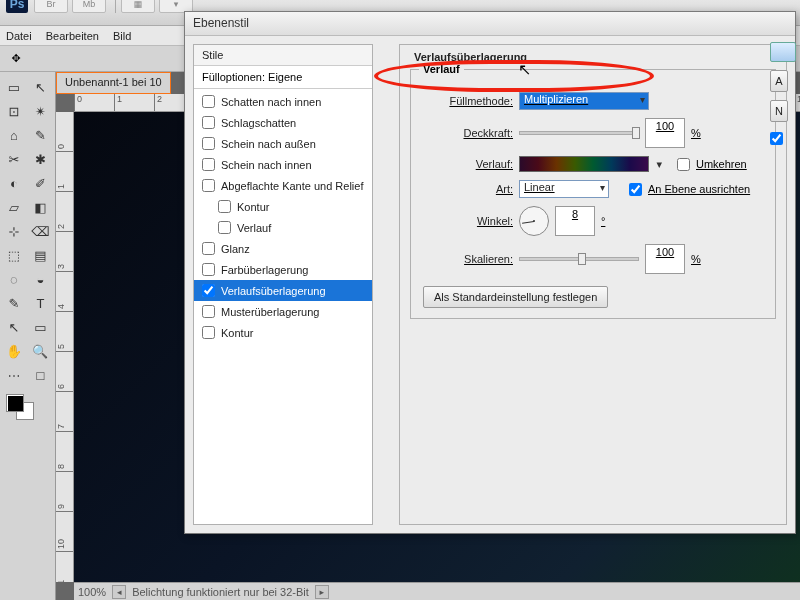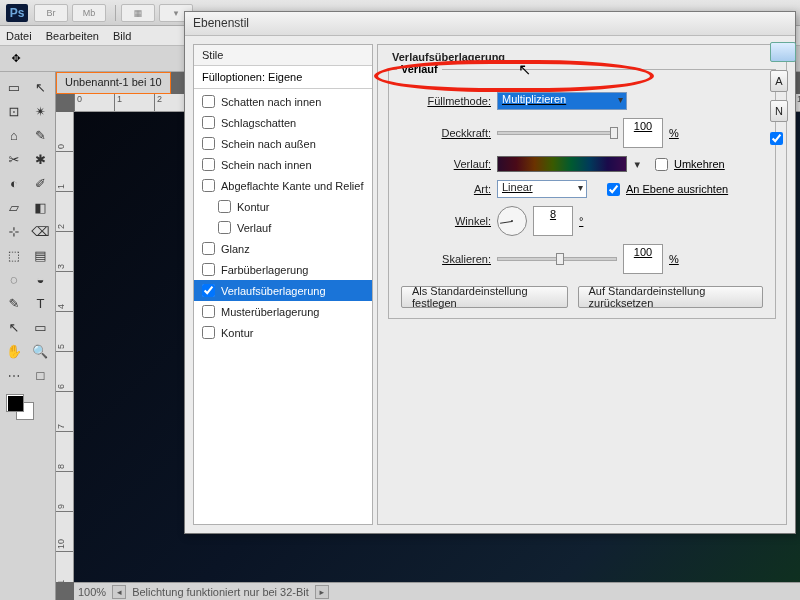--- a/index.html
+++ b/index.html
@@ -1,18 +1,18 @@
 <!DOCTYPE html>
 <html><head>
 <meta charset="utf-8">
 <style>
 * { box-sizing: border-box; margin: 0; padding: 0; font-family: Tahoma, Arial, sans-serif; font-size: 11px; }
 body { background: #d4d4d4; width: 800px; height: 600px; overflow: hidden; position: relative; }
 
-.titlebar { background: linear-gradient(#e6e6e6,#d0d0d0); height: 26px; display: flex; align-items: center; padding: 0 6px; border-bottom: 1px solid #aaa; }
+.titlebar { background: linear-gradient(#e6e6e6,#d0d0d0); height: 26px; display: flex; align-items: flex-end; padding: 12px 6px; border-bottom: 1px solid #aaa; }
 .ps-logo { width: 22px; height: 18px; background: #0a1a3a; color: #6fa8dc; font-weight: bold; font-size: 12px; display:flex; align-items:center; justify-content:center; border-radius:2px; margin-right:6px;}
 .tbtn { width:34px; height:18px; background:#eee; border:1px solid #bbb; margin-right:4px; display:flex; align-items:center; justify-content:center; font-size:9px; color:#888; border-radius:2px;}
 .tsep { width:1px; height:16px; background:#aaa; margin:0 5px;}
 
 .menubar { background:#e8e8e8; height:20px; display:flex; align-items:center; padding:0 6px; gap:14px; border-bottom:1px solid #bbb; }
 .menuitem { color:#222; }
 
 .optbar { background:#d4d4d4; height:26px; border-bottom:1px solid #aaa; display:flex; align-items:center; padding:0 6px; }
 .moveicon { width:20px; height:20px; display:flex; align-items:center; justify-content:center; }
 
@@ -32,21 +32,21 @@
 .ticky { flex:0 0 40px; border-top:1px solid #777; font-size:9px; color:#555; writing-mode:vertical-rl; transform:rotate(180deg); padding:2px 0; }
 .canvas { position:absolute; top:40px; left:18px; right:0; bottom:18px; background:linear-gradient(135deg,#050810 0%,#0a1425 50%,#102030 80%,#0f3020 100%); }
 
 .statusbar { position:absolute; left:18px; right:0; bottom:0; height:18px; background:#d4d4d4; border-top:1px solid #999; display:flex; align-items:center; font-size:10px; color:#555; padding:0 4px; gap:6px; }
 .statusbar .sbtxt { white-space:nowrap; }
 .sarrow { width:14px; height:14px; background:#ccc; border:1px solid #999; display:flex; align-items:center; justify-content:center; font-size:9px; }
 
 
 .dialog { position:absolute; top:11px; left:184px; width:612px; height:523px; background:#ececec; border:1px solid #7a7a7a; box-shadow:2px 2px 8px rgba(0,0,0,0.3); }
 .dlg-title { height:24px; background:linear-gradient(#f5f5f5,#dedede); border-bottom:1px solid #bbb; padding:4px 8px; font-size:12px; color:#333; }
-.dlg-body { display:flex; padding:8px; gap:4px; height:calc(100% - 24px); }
+.dlg-body { display:flex; padding:8px; gap:26px; height:calc(100% - 24px); }
 
 .styles-pane { width:180px; border:1px solid #b0b0b0; background:#fff; display:flex; flex-direction:column; }
 .styles-head { font-size:11px; padding:4px 8px; border-bottom:1px solid #ccc; color:#222; background:#f4f4f4;}
 .styles-list { padding:2px 0; overflow:auto; }
 .style-item { padding:4px 8px; display:flex; align-items:center; gap:6px; color:#222;}
 .style-item.selected { background:#1a74d8; color:#fff; }
 .style-item input[type=checkbox]{ width:13px; height:13px; }
 .style-item.indent { padding-left:24px; }
 .styles-pane .fillopt { padding:5px 8px; border-bottom:1px solid #ccc; }
 
@@ -287,21 +287,20 @@
           <span class="lbl">Skalieren:</span>
           <div class="slider">
               <div class="thumb" style="left:58px"></div>
             </div>
           <div class="valbox">100</div>
           <span>%</span>
         </div>
 
         <div class="btnrow">
           <div class="btn">Als Standardeinstellung festlegen</div>
-          <div class="btn">Auf Standardeinstellung zurücksetzen</div>
         </div>
       </div>
     </div>
   </div>
 </div>
 
 <div class="side-btns">
   <div class="btn" style="width:26px;height:20px;background:linear-gradient(#ddeeff,#aaccee);border-color:#6a9;"></div>
   <div class="btn">A</div>
   <div class="btn">N</div>

